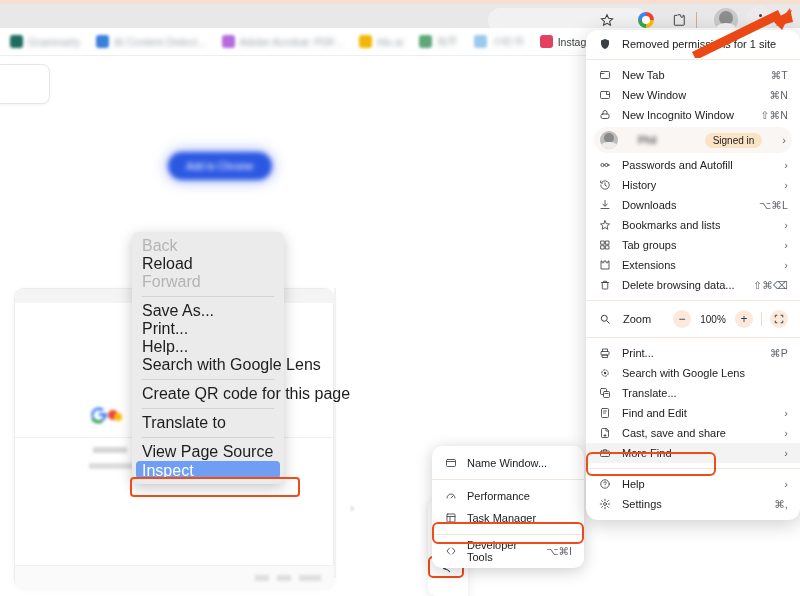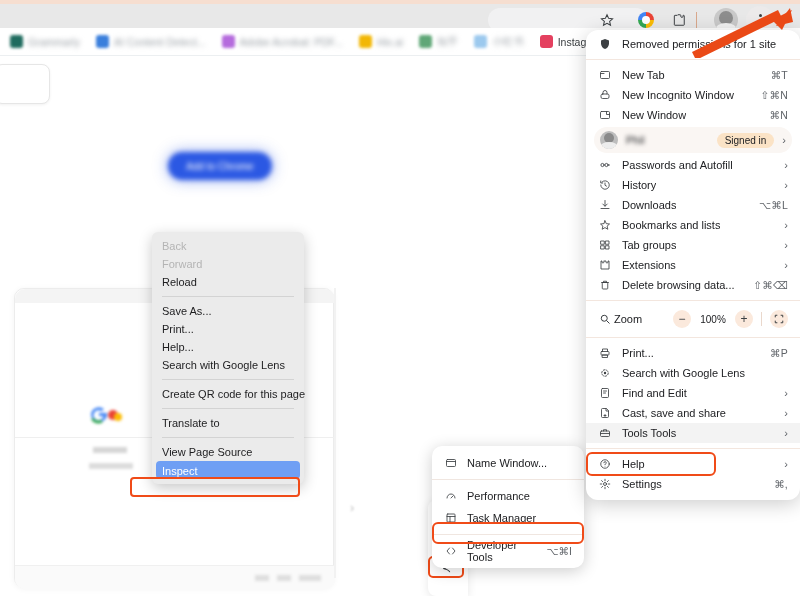--- a/index.html
+++ b/index.html
@@ -102,24 +102,24 @@
   .card-divider { position:absolute; left: 0; top: 148px; width: 320px; height:1px; background:#efefef; }
   .card-foot { position:absolute; left: 0; top: 276px; width: 320px; height: 24px;
     background:#fafafa; border-radius: 0 0 10px 10px; border-top:1px solid #f0f0f0; }
   .card-foot-dots { position:absolute; right: 12px; top: 286px; display:flex; gap:8px; }
   .card-foot-dots span { display:block; height:6px; background:#dedede; filter: blur(1.4px); }
   .chev { position:absolute; left: 350px; top: 444px; font-size: 13px; color:#bfbfbf; filter: blur(1.2px); }
   .side-strip { position:absolute; left: 334px; top: 232px; width: 2px; height: 290px; background:#f2f2f2; }
 
   
   .ctx-menu {
-    position: absolute; left: 152px; top: 232px; width: 152px;
+    position: absolute; left: 132px; top: 232px; width: 152px;
     background: #ebebeb; border-radius: 6px;
     box-shadow: 0 4px 14px rgba(0,0,0,.22);
-    padding: 5px 0; font-size: 11px; color: #1d1d1f;
+    padding: 5px 0; font-size: 16px; color: #1d1d1f;
   }
   .ctx-item { height: 18px; line-height: 18px; padding: 0 10px; white-space: nowrap; }
   .ctx-item.disabled { color: #b4b4b4; }
   .ctx-item.selected { background: #6f9ff4; color: #fff; margin: 0 4px; border-radius: 4px;
     padding: 1px 6px; }
   .ctx-sep { height: 1px; background: #d3d3d3; margin: 5px 10px; }
   .hl-inspect {
     position: absolute; left: 130px; top: 477px; width: 170px; height: 20px;
     border: 2.5px solid #f04b18; border-radius: 4px; pointer-events: none;
   }
@@ -150,34 +150,34 @@
   .cm-item { height: 20px; display: flex; align-items: center; gap: 10px; padding: 0 12px; white-space: nowrap; }
   .cm-item .ic { width: 14px; height: 14px; flex: none; display:flex; align-items:center; justify-content:center; }
   .cm-item .lb { overflow: hidden; text-overflow: ellipsis; }
   .cm-item .sc { margin-left: auto; color: #5f6368; font-size: 10.5px; letter-spacing: .2px; }
   .cm-item .arr { margin-left: auto; color: #5f6368; font-size: 11px; }
   .cm-sep { height: 1px; background: #f3e6de; margin: 5px 0; }
   .cm-item.hover { background: #f3f3f3; }
 
   .profile-row {
     margin: 2px 8px; height: 26px; border-radius: 16px; background: #faf6f3;
-    display: flex; align-items: center; gap: 8px; padding: 0 6px; justify-content: space-between;
+    display: flex; align-items: center; gap: 20px; padding: 0 6px; justify-content: space-between;
   }
   .profile-av { width: 18px; height: 18px; border-radius: 50%; background: #bdbdbd;
     position: relative; overflow: hidden; flex: none; }
   .profile-av::before { content:""; position:absolute; left:4px; top:2px; width:10px; height:10px;
     border-radius:50%; background:#8a8a8a; }
   .profile-av::after { content:""; position:absolute; left:0px; top:11px; width:18px; height:10px;
     border-radius:50%; background:#ededed; }
   .profile-name { font-size: 11px; color:#202124; filter: blur(2.2px); }
   .signed-pill { margin-left:auto; background:#fbe3c6; color:#202124; font-size:10px;
     border-radius: 10px; padding: 2px 8px; }
   .profile-arr { color:#5f6368; font-size: 11px; }
 
-  .zoom-row { height: 26px; display:flex; align-items:center; gap: 2px; padding: 0 12px; }
+  .zoom-row { height: 26px; display:flex; align-items:center; gap: 11px; padding: 0 12px; }
   .zoom-row .ic { width: 14px; height:14px; display:flex; align-items:center; justify-content:center; }
   .zoom-lbl { font-size: 11px; }
   .zoom-ctrls { margin-left:auto; display:flex; align-items:center; gap: 6px; }
   .zbtn { width: 18px; height: 18px; border-radius: 50%; background:#fbe9dc; color:#3c4043;
     display:flex; align-items:center; justify-content:center; font-size: 12px; line-height:1; }
   .zval { font-size: 10px; width: 32px; text-align:center; }
   .zdiv { width:1px; height: 14px; background:#ead8cc; margin: 0 2px; }
 
   .hl-moretools {
     position: absolute; left: 586px; top: 452px; width: 130px; height: 24px;
@@ -290,22 +290,22 @@
 </div>
 
 <div class="right-panel-edge">
   <div style="position:absolute;left:14px;top:12px;color:#3c4043;font-size:11px;">🗑</div>
   <div style="position:absolute;left:14px;top:62px;color:#3c4043;font-size:11px;">≺</div>
 </div>
 <div class="hl-sharebtn"></div>
 
 <div class="ctx-menu" id="ctxmenu">
     <div class="ctx-item disabled">Back</div>
+    <div class="ctx-item">Reload</div>
     <div class="ctx-item disabled">Forward</div>
-    <div class="ctx-item">Reload</div>
     <div class="ctx-sep"></div>
     <div class="ctx-item">Save As...</div>
     <div class="ctx-item">Print...</div>
     <div class="ctx-item">Help...</div>
     <div class="ctx-item">Search with Google Lens</div>
     <div class="ctx-sep"></div>
     <div class="ctx-item">Create QR code for this page</div>
     <div class="ctx-sep"></div>
     <div class="ctx-item">Translate to</div>
     <div class="ctx-sep"></div>
@@ -375,36 +375,36 @@
             <rect x="3" y="5" width="18" height="14" rx="2"></rect>
             <path d="M3 9h7"></path>
           </svg>
         </span>
         <span class="lb">New Tab</span>
         <span class="sc">⌘T</span>
       </div>
       <div class="cm-item">
         <span class="ic">
           <svg width="12" height="12" viewBox="0 0 24 24" fill="none" stroke="#3c4043" stroke-width="1.7" stroke-linecap="round" stroke-linejoin="round">
+            <rect x="3" y="5" width="18" height="14" rx="2"></rect>
+            <path d="M15 5v6h6"></path>
+          </svg>
+        </span>
+        <span class="lb">New Window</span>
+        <span class="sc">⌘N</span>
+      </div>
+      <div class="cm-item">
+        <span class="ic">
+          <svg width="12" height="12" viewBox="0 0 24 24" fill="none" stroke="#3c4043" stroke-width="1.7" stroke-linecap="round" stroke-linejoin="round">
             <rect x="4" y="10" width="16" height="9" rx="3"></rect>
             <path d="M8 10V7a4 4 0 0 1 8 0v3"></path>
           </svg>
         </span>
         <span class="lb">New Incognito Window</span>
         <span class="sc">⇧⌘N</span>
-      </div>
-      <div class="cm-item">
-        <span class="ic">
-          <svg width="12" height="12" viewBox="0 0 24 24" fill="none" stroke="#3c4043" stroke-width="1.7" stroke-linecap="round" stroke-linejoin="round">
-            <rect x="3" y="5" width="18" height="14" rx="2"></rect>
-            <path d="M15 5v6h6"></path>
-          </svg>
-        </span>
-        <span class="lb">New Window</span>
-        <span class="sc">⌘N</span>
       </div>
     </div>
 
   <div class="profile-row">
     <span class="profile-av"></span>
     <span class="profile-name">Phil</span>
     <span class="signed-pill">Signed in</span>
     <span class="profile-arr">›</span>
   </div>
 
@@ -525,20 +525,30 @@
           <svg width="12" height="12" viewBox="0 0 24 24" fill="none" stroke="#3c4043" stroke-width="1.7" stroke-linecap="round" stroke-linejoin="round">
             <circle cx="12" cy="12" r="6.5" stroke-dasharray="3.6 3"></circle>
             <circle cx="12" cy="12" r="2.4" fill="#3c4043" stroke="none"></circle>
           </svg>
         </span>
         <span class="lb">Search with Google Lens</span>
       </div>
       <div class="cm-item">
         <span class="ic">
           <svg width="12" height="12" viewBox="0 0 24 24" fill="none" stroke="#3c4043" stroke-width="1.7" stroke-linecap="round" stroke-linejoin="round">
+            <rect x="3" y="3" width="12" height="12" rx="2"></rect>
+            <rect x="9" y="9" width="12" height="12" rx="2" fill="#fff"></rect>
+            <path d="M12 13h6"></path>
+          </svg>
+        </span>
+        <span class="lb">Translate...</span>
+      </div>
+      <div class="cm-item">
+        <span class="ic">
+          <svg width="12" height="12" viewBox="0 0 24 24" fill="none" stroke="#3c4043" stroke-width="1.7" stroke-linecap="round" stroke-linejoin="round">
             <rect x="5" y="3" width="14" height="18" rx="2"></rect>
             <path d="M9 8h6M9 12h4"></path>
           </svg>
         </span>
         <span class="lb">Find and Edit</span>
         <span class="arr">›</span>
       </div>
       <div class="cm-item">
         <span class="ic">
           <svg width="12" height="12" viewBox="0 0 24 24" fill="none" stroke="#3c4043" stroke-width="1.7" stroke-linecap="round" stroke-linejoin="round">
@@ -551,21 +561,21 @@
         <span class="arr">›</span>
       </div>
       <div class="cm-item hover">
         <span class="ic">
           <svg width="12" height="12" viewBox="0 0 24 24" fill="none" stroke="#3c4043" stroke-width="1.7" stroke-linecap="round" stroke-linejoin="round">
             <rect x="3" y="8" width="18" height="11" rx="2"></rect>
             <path d="M9 8V5.5h6V8"></path>
             <path d="M3 13h18"></path>
           </svg>
         </span>
-        <span class="lb">Tools Tools</span>
+        <span class="lb">More Find</span>
         <span class="arr">›</span>
       </div>
     </div>
 
   <div class="cm-sep"></div>
   <div id="cm-foot">
       <div class="cm-item">
         <span class="ic">
           <svg width="12" height="12" viewBox="0 0 24 24" fill="none" stroke="#3c4043" stroke-width="1.7" stroke-linecap="round" stroke-linejoin="round">
             <circle cx="12" cy="12" r="8.5"></circle>

